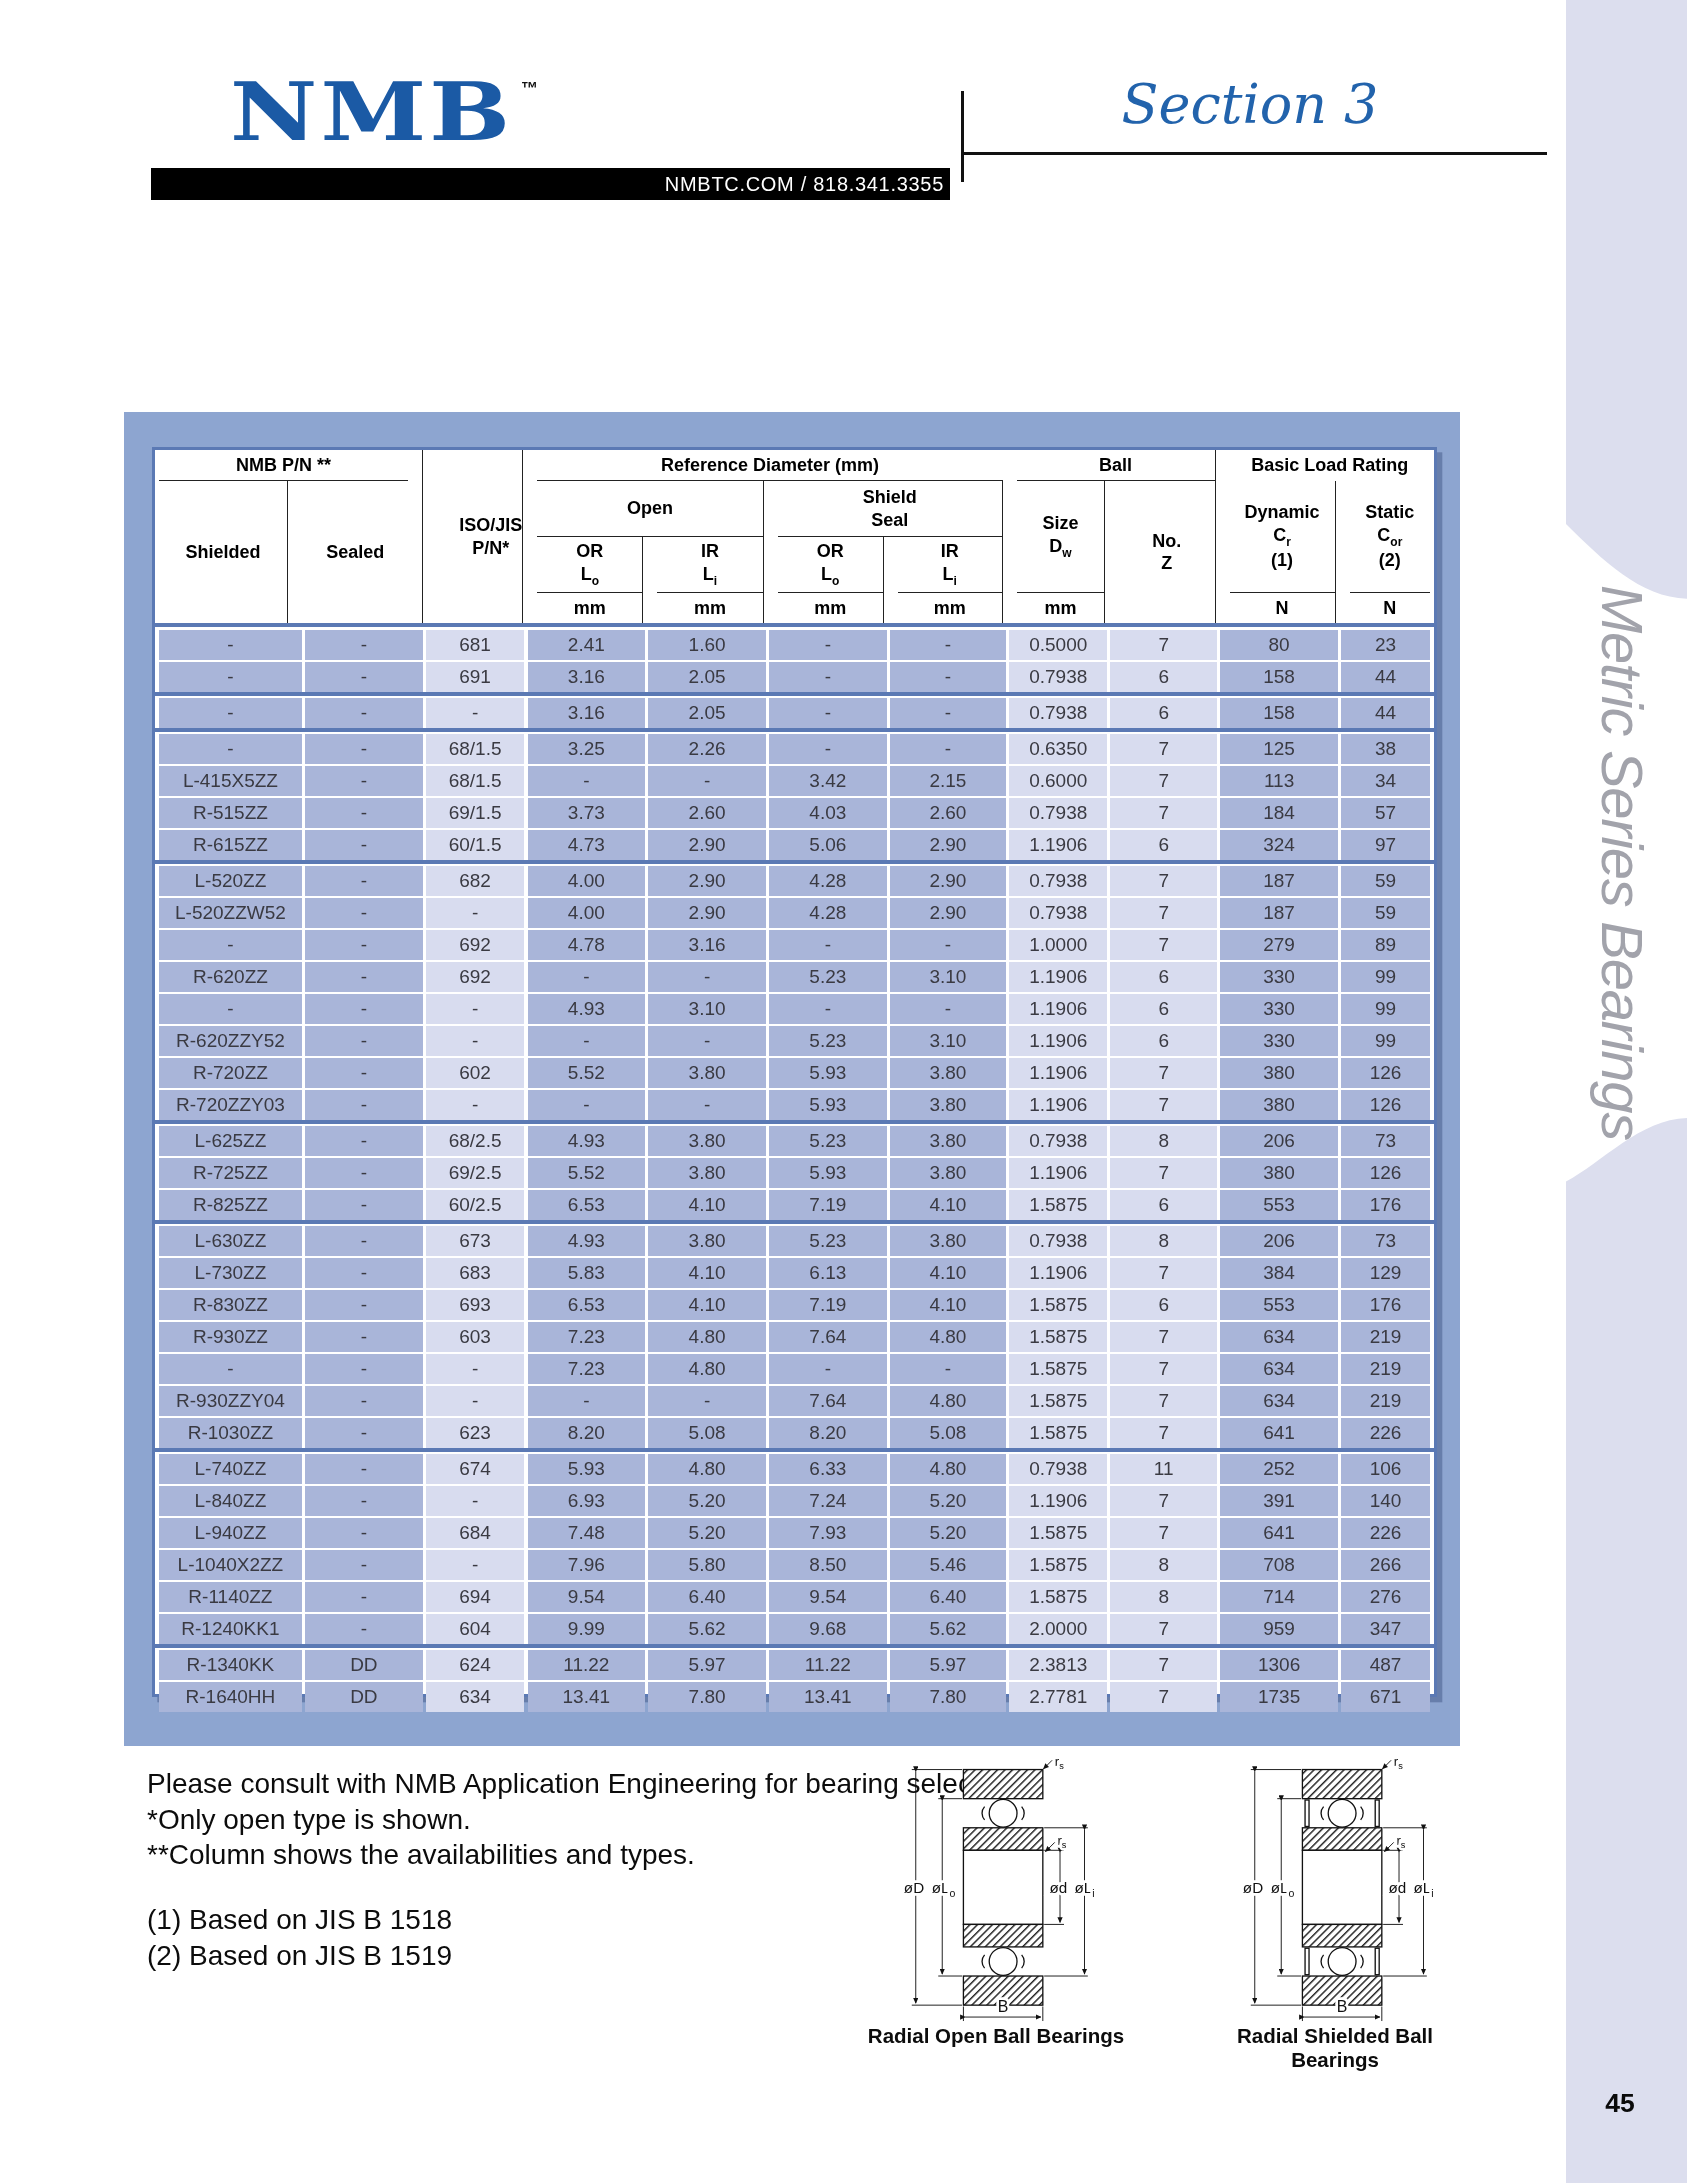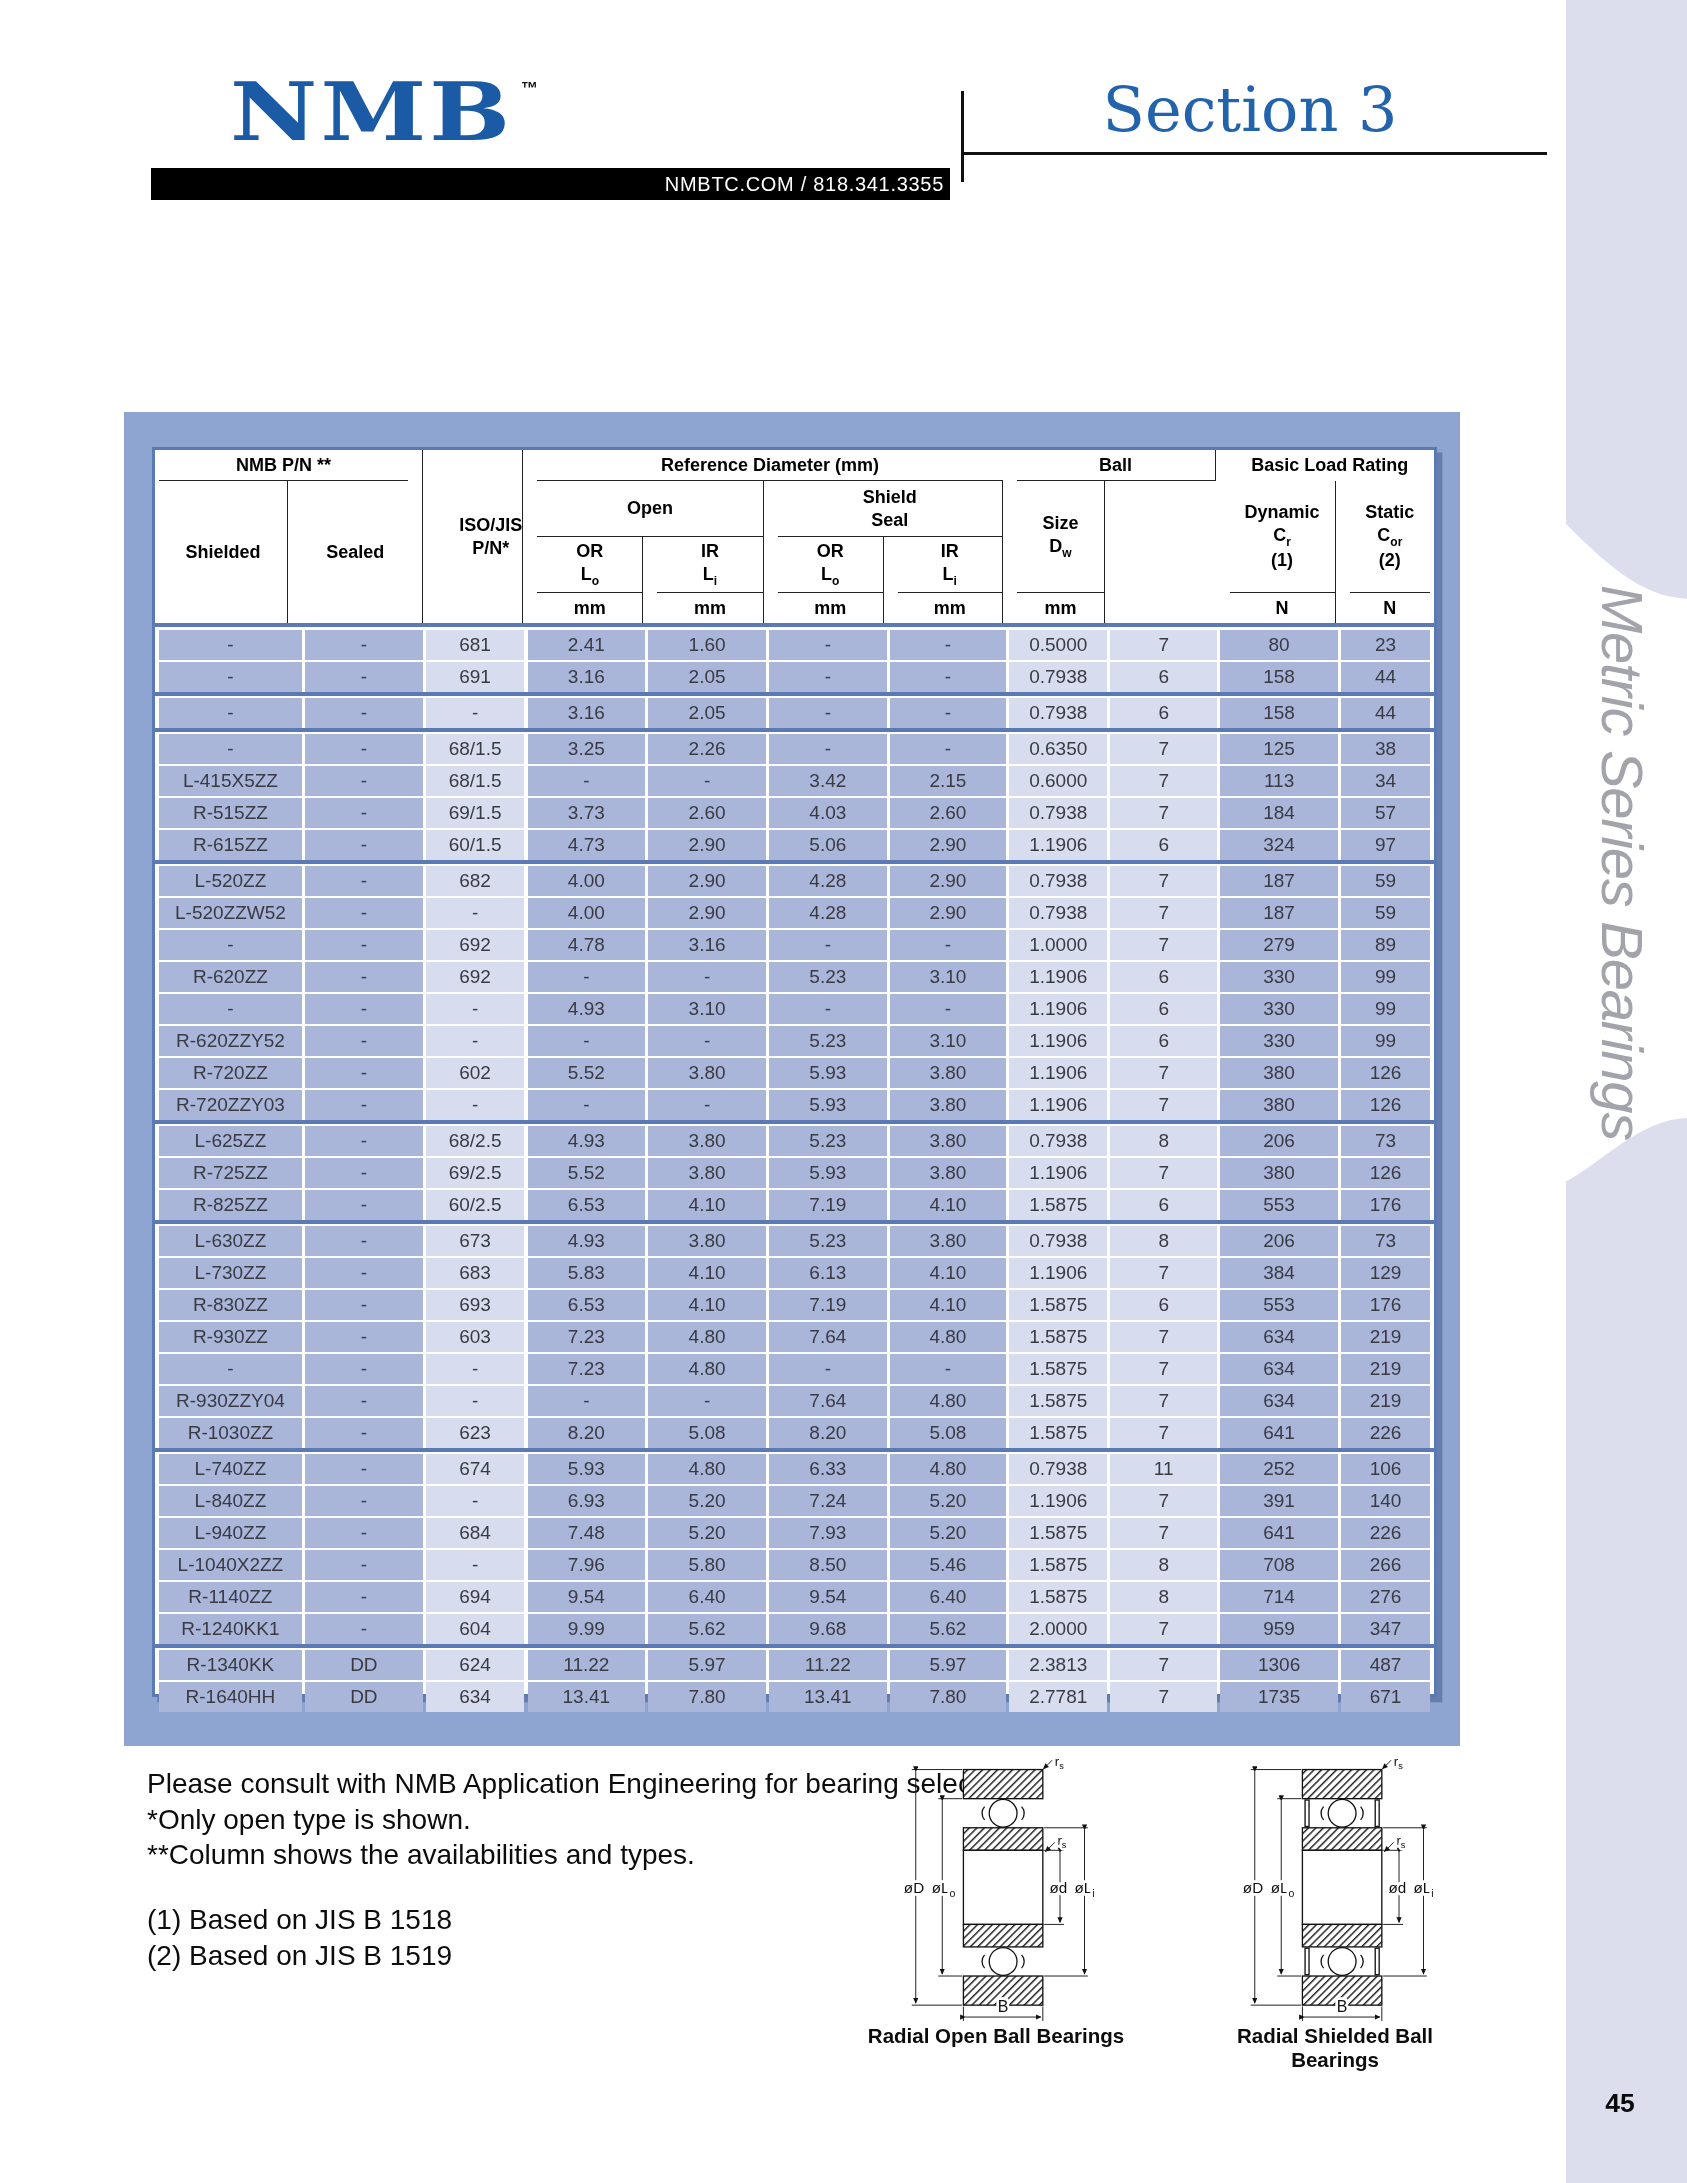--- a/index.html
+++ b/index.html
@@ -20,22 +20,22 @@
   }
   .contact-bar{
     position:absolute;left:151px;top:168px;width:799px;height:32px;background:#000;
     color:#fff;font-size:20px;line-height:32px;text-align:right;
     padding-right:6px;box-sizing:border-box;letter-spacing:0.7px;
   }
   .rule-v{position:absolute;left:961px;top:91px;width:3.3px;height:91px;background:#111;}
   .rule-h{position:absolute;left:961px;top:152px;width:586px;height:3.3px;background:#111;}
   .section-title{
     position:absolute;left:1098px;top:73px;width:304px;text-align:center;
-    font-family:"DejaVu Serif","Liberation Serif",serif;
-    font-size:62px;color:#2263ac;
+    font-family:"DejaVu Serif","Liberation Serif",serif;font-style:italic;
+    font-size:54px;color:#2263ac;
   }
   
   .band{position:absolute;left:1566px;top:0;width:121px;height:2183px;}
   .vertical-title{
     position:absolute;left:1589px;top:585px;height:569px;
     writing-mode:vertical-rl;text-orientation:sideways;
     font-style:italic;font-size:58px;color:#a2a3ab;white-space:nowrap;
     letter-spacing:-1.3px;
   }
   .page-number{
@@ -132,20 +132,24 @@
     <div class="hc h-shielded">Shielded</div>
     <div class="hc h-sealed">Sealed</div>
     <div class="hc h-open">Open</div>
     <div class="hc h-shieldseal">
       <div><span>Shield</span><br>
       <span>Seal</span></div>
     </div>
     <div class="hc h-size">
       <div><span>Size</span><br>
       <span>D</span><sub>w</sub></div>
+    </div>
+    <div class="hc h-noz">
+      <div><span>No.</span><br>
+      <span>Z</span></div>
     </div>
     <div class="hc h-dyn">
       <div><span>Dynamic</span><br>
       <span>C</span><sub>r</sub><br>
       <span>(1)</span></div>
     </div>
     <div class="hc h-stat">
       <div><span>Static</span><br>
       <span>C</span><sub>or</sub><br>
       <span>(2)</span></div>

